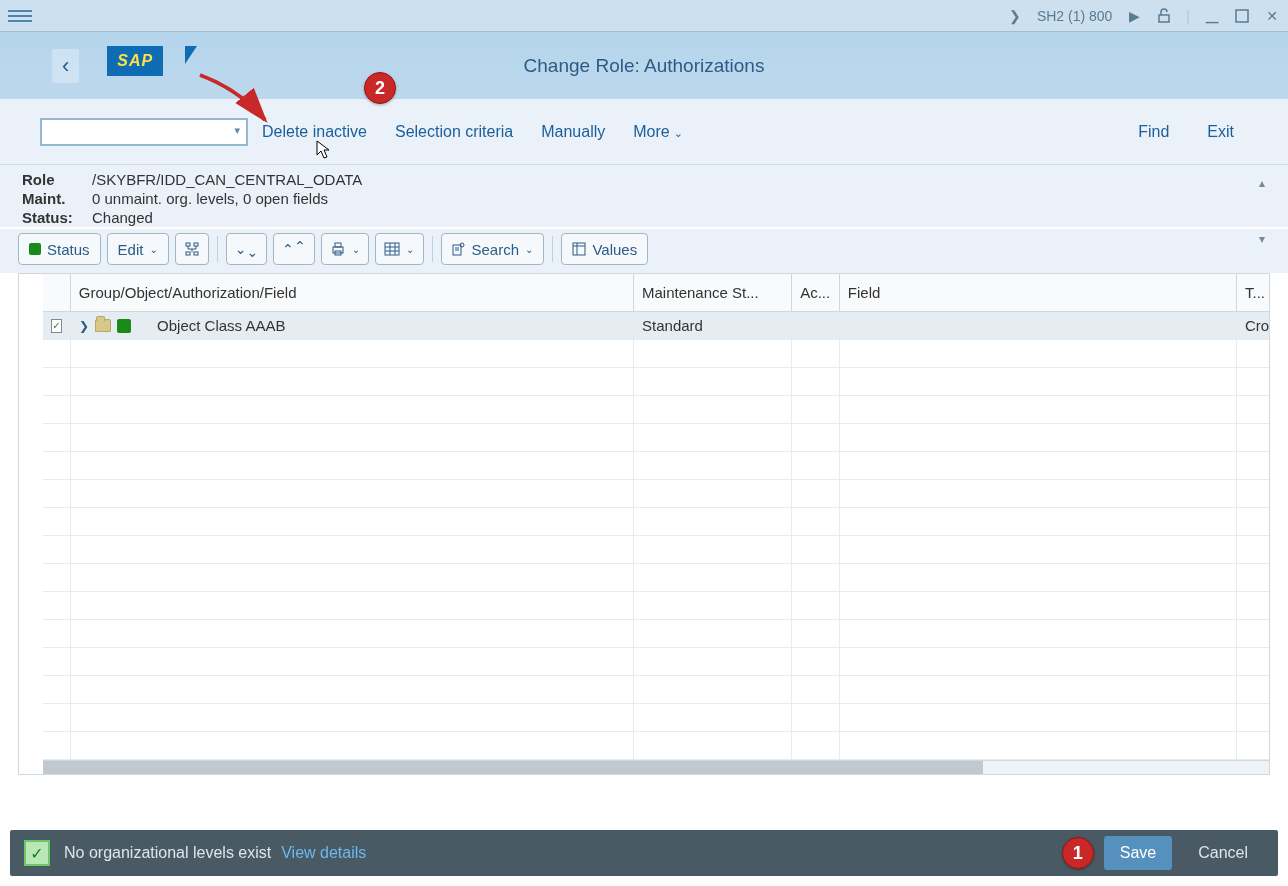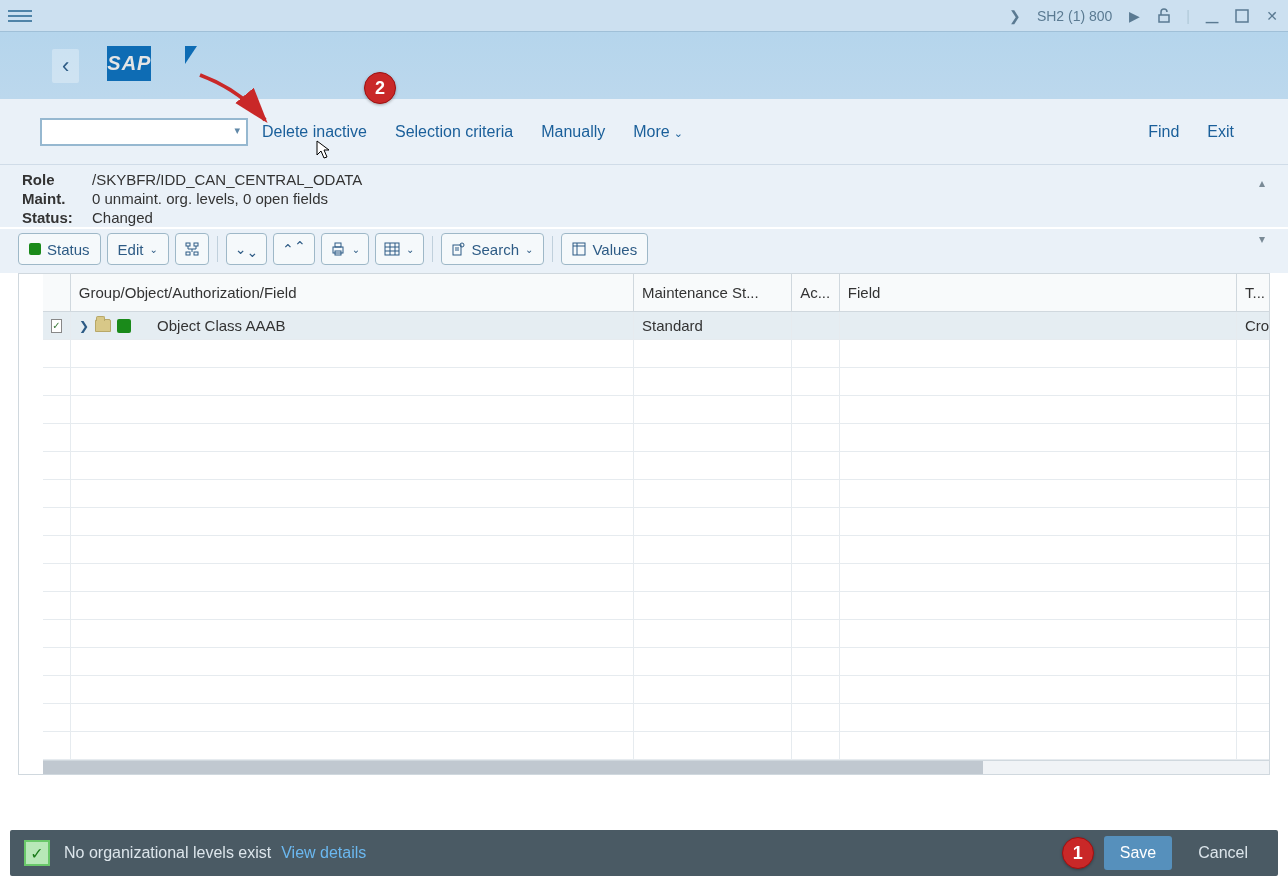--- a/index.html
+++ b/index.html
@@ -8,31 +8,31 @@
 .titlebar { height: 32px; background: #cce0f0; display: flex; align-items: center; padding: 0 8px; border-bottom: 1px solid #a0c0d8; }
 .titlebar .menu-icon { width: 24px; height: 24px; display: flex; flex-direction: column; justify-content: center; gap: 3px; cursor: pointer; }
 .titlebar .menu-icon span { height: 2px; background: #5084a8; }
 .titlebar .spacer { flex: 1; }
 .titlebar .sys { color: #5a7a92; font-size: 14px; display: flex; gap: 14px; align-items: center; }
 .titlebar .sys .icon { width: 16px; height: 16px; display: inline-flex; align-items: center; justify-content: center; color: #5a7a92; }
 
 .header { height: 67px; background: linear-gradient(to bottom, #b5d5ec, #bcd8ed); display: flex; align-items: center; position: relative; }
 .header .back { margin-left: 52px; color: #2d5b85; font-size: 22px; cursor: pointer; background: rgba(255,255,255,0.3); padding: 4px 10px; border-radius: 2px; }
 .header .logo { margin-left: 28px; width: 78px; height: 40px; position: relative; }
-.header .logo .block { background: #0e6cb4; color: #e5e5e5; font-weight: bold; font-size: 20px; letter-spacing: 1px; padding: 6px 0; display: inline-block; font-style: italic; }
+.header .logo .block { background: #0e6cb4; color: #fde047; font-weight: bold; font-size: 16px; letter-spacing: 1px; padding: 6px 10px; display: inline-block; font-style: italic; }
 .header .logo::after { content: ''; position: absolute; right: -12px; top: 0; border-width: 18px 12px 0 0; border-style: solid; border-color: #0e6cb4 transparent transparent; }
 .header .title { position: absolute; left: 50%; transform: translateX(-50%); color: #2d5b85; font-size: 19px; }
 
 .toolbar { height: 66px; background: #eaf1f8; display: flex; align-items: center; padding: 0 40px; border-bottom: 1px solid #d0dce8; position: relative; }
 .toolbar .cmd-input { width: 208px; height: 28px; border: 2px solid #96b8d0; background: #fff; font-size: 13px; padding: 0 6px; }
 .toolbar .cmd-wrap { position: relative; display: flex; }
 .toolbar .cmd-wrap::after { content: '▾'; position: absolute; right: 8px; top: 6px; color: #6088a8; font-size: 11px; pointer-events: none; }
 .toolbar .btn { color: #1a5f9a; font-size: 16px; padding: 8px 14px; cursor: pointer; border-radius: 3px; }
 .toolbar .btn.highlight { background: #d8dde2; border: 4px solid #f7a91e; border-radius: 22px; padding: 10px 18px; margin-left: 12px; position: relative; }
-.toolbar .right { margin-left: auto; display: flex; }
+.toolbar .right { margin-left: auto; display: flex; gap: 10px; }
 .toolbar .more-chev { font-size: 11px; margin-left: 4px; }
 
 .info { background: #eaf1f8; padding: 6px 22px 0 22px; font-size: 15px; color: #333; }
 .info .row { display: flex; margin-bottom: 2px; }
 .info .label { width: 70px; font-weight: bold; }
 .info .cut { height: 18px; overflow: hidden; }
 
 .btnbar { background: #eaf1f8; padding: 4px 18px 8px 18px; display: flex; gap: 6px; align-items: center; }
 .tbtn { border: 1px solid #9eb8c8; background: #f5f9fb; height: 32px; display: inline-flex; align-items: center; padding: 11px 10px; font-size: 15px; color: #2d5b85; cursor: pointer; border-radius: 4px; gap: 6px; }
 .tbtn .sq { width: 12px; height: 12px; background: #1a8a1a; border-radius: 2px; }
@@ -98,20 +98,21 @@
           <rect x="1" y="1" width="12" height="12" fill="none" stroke="#5a7a92" stroke-width="1.5"></rect>
         </svg>
     </span>
     <span class="icon">✕</span>
   </div>
 </div>
 
 <div class="header">
   <div class="back">‹</div>
   <div class="logo"><span class="block">SAP</span></div>
+  <div class="title">Change Role: Authorizations</div>
 </div>
 
 <div class="toolbar">
   <div class="cmd-wrap">
       <input class="cmd-input" style="">
     </div>
   <div class="btn">Delete inactive</div>
   <div class="btn">Selection criteria</div>
   <div class="btn">Manually</div>
   <div class="btn"><span>More</span><span class="more-chev">⌄</span></div>

